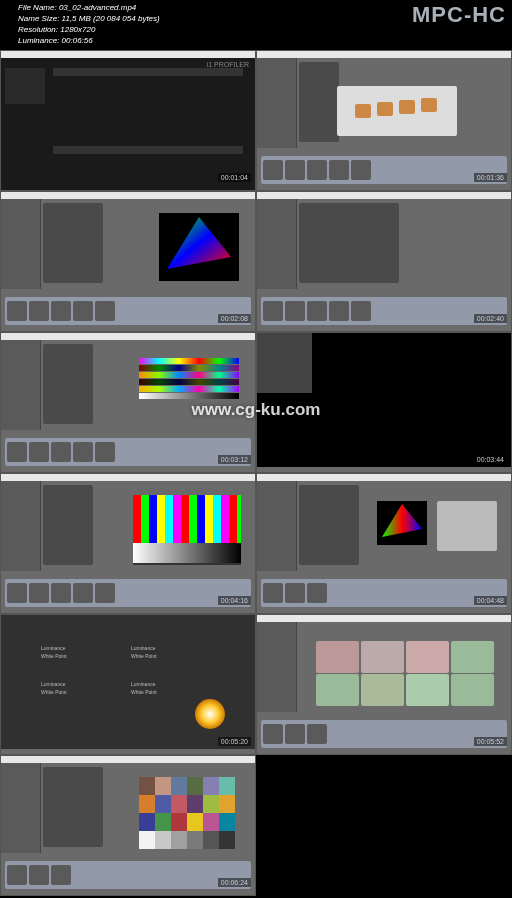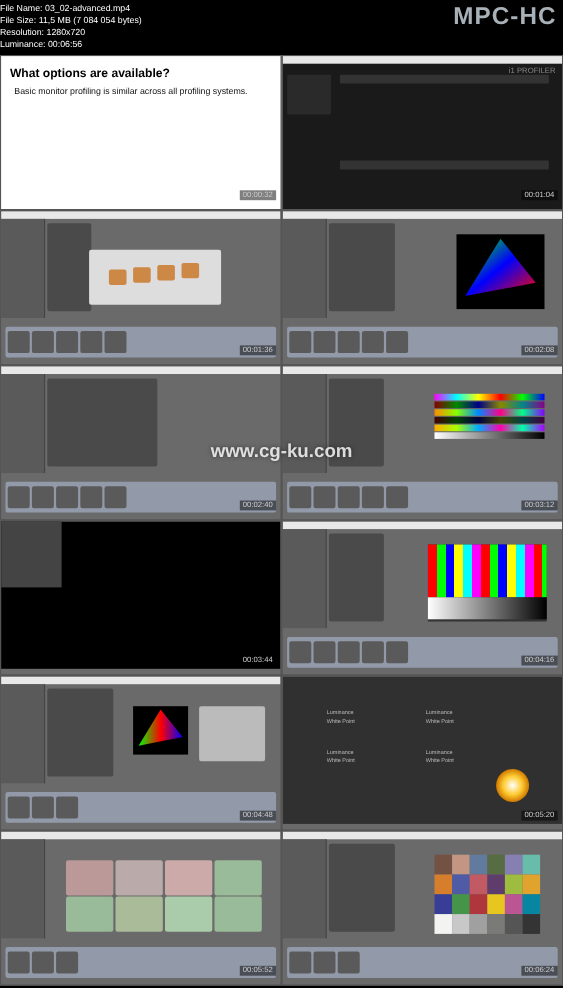--- a/index.html
+++ b/index.html
@@ -1,17 +1,17 @@
 <!DOCTYPE html>
 <html><head>
 <meta charset="utf-8">
 <style>
   * { margin:0; padding:0; box-sizing:border-box; }
   body { width:512px; height:898px; background:#000; font-family:Arial,sans-serif; position:relative; overflow:hidden; }
-  .info-panel { position:absolute; top:2px; left:0; color:#fff; font-size:8px; line-height:11px; z-index:10; }
+  .info-panel { position:absolute; top:2px; left:18px; color:#fff; font-size:8px; line-height:11px; z-index:10;font-style:italic; }
   .info-panel div span:first-child { display:inline-block; }
   .app-title { position:absolute; top:2px; right:6px; color:#a8b0b8; font-size:22px; font-weight:bold; letter-spacing:1px; z-index:10; }
   .grid { position:absolute; top:50px; left:0; width:512px; display:flex; flex-wrap:wrap; }
   .thumb { width:256px; height:141px; border:1px solid #555; background:#6a6a6a; position:relative; overflow:hidden; }
   .thumb .titlebar { height:7px; background:#e8e8e8; }
   .thumb .body { height:134px; position:relative; }
   .thumb .sidebar { position:absolute; left:0; top:0; width:40px; height:90px; background:#5a5a5a; border-right:1px solid #444; }
   .thumb .panel { position:absolute; background:#4a4a4a; border-radius:2px; }
   .thumb .button-row { position:absolute; bottom:8px; left:4px; right:4px; height:28px; background:#929aaa; border-radius:2px; display:flex; align-items:center; padding:2px; gap:2px; }
   .thumb .btn { width:20px; height:20px; background:#5a5a5a; border-radius:2px; }
@@ -50,34 +50,29 @@
   
   .t12 .checker { position:absolute; top:14px; right:20px; width:96px; height:72px; display:flex; flex-wrap:wrap; }
   .t12 .sw { width:16px; height:18px; }
   .watermark { position:absolute; top:400px; left:0; width:512px; text-align:center; color:rgba(255,255,255,0.82); font-size:17px; font-weight:bold; z-index:20; text-shadow:0 0 4px rgba(0,0,0,.5); }
 </style>
 </head>
 <body>
 
 <div class="info-panel">
   <div><span>File Name:</span> <span>03_02-advanced.mp4</span></div>
-  <div><span>File Size:</span> <span>11,5 MB (7 084 054 bytes)</span></div>
+  <div><span>Name Size:</span> <span>11,5 MB (20 084 054 bytes)</span></div>
   <div><span>Resolution:</span> <span>1280x720</span></div>
   <div><span>Luminance:</span> <span>00:06:56</span></div>
 </div>
 
 <div class="app-title">MPC-HC</div>
 
 <div class="grid">
 
-  <div class="thumb t1">
-    <div class="slide-title">What options are available?</div>
-    <div class="slide-text">Basic monitor profiling is similar across all profiling systems.</div>
-    <div class="timestamp">00:00:32</div>
-  </div>
 
   <div class="thumb t2">
     <div class="titlebar"></div>
     <div class="body">
       <div class="i1-label">i1 PROFILER</div>
       <div class="darkpanel" style="left:4px;top:10px;width:40px;height:36px;"></div>
       <div class="darkpanel" style="left:52px;top:10px;width:190px;height:8px;background:#333;"></div>
       <div class="darkpanel" style="left:52px;top:88px;width:190px;height:8px;background:#333;"></div>
     </div>
     <div class="timestamp">00:01:04</div>

